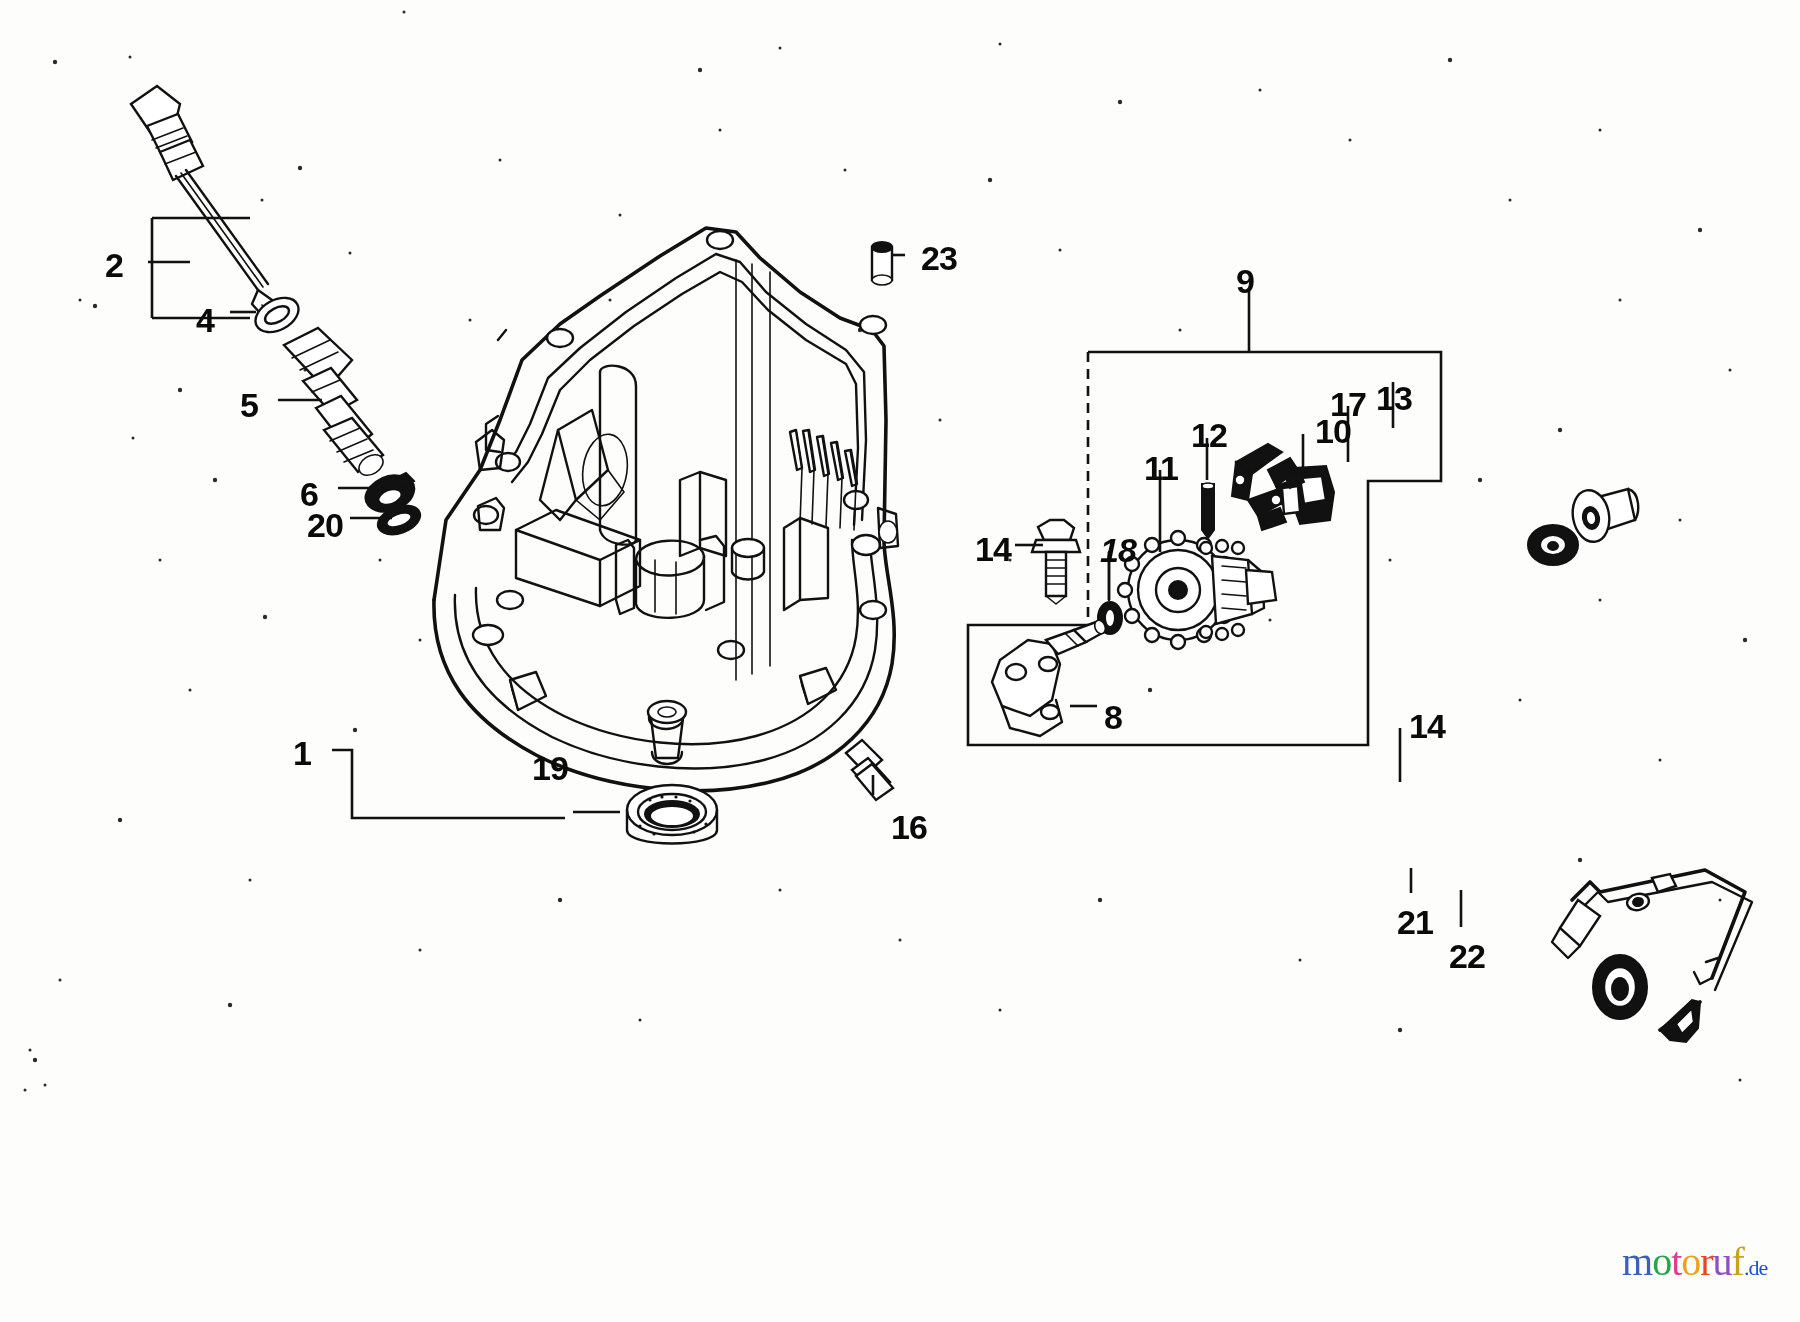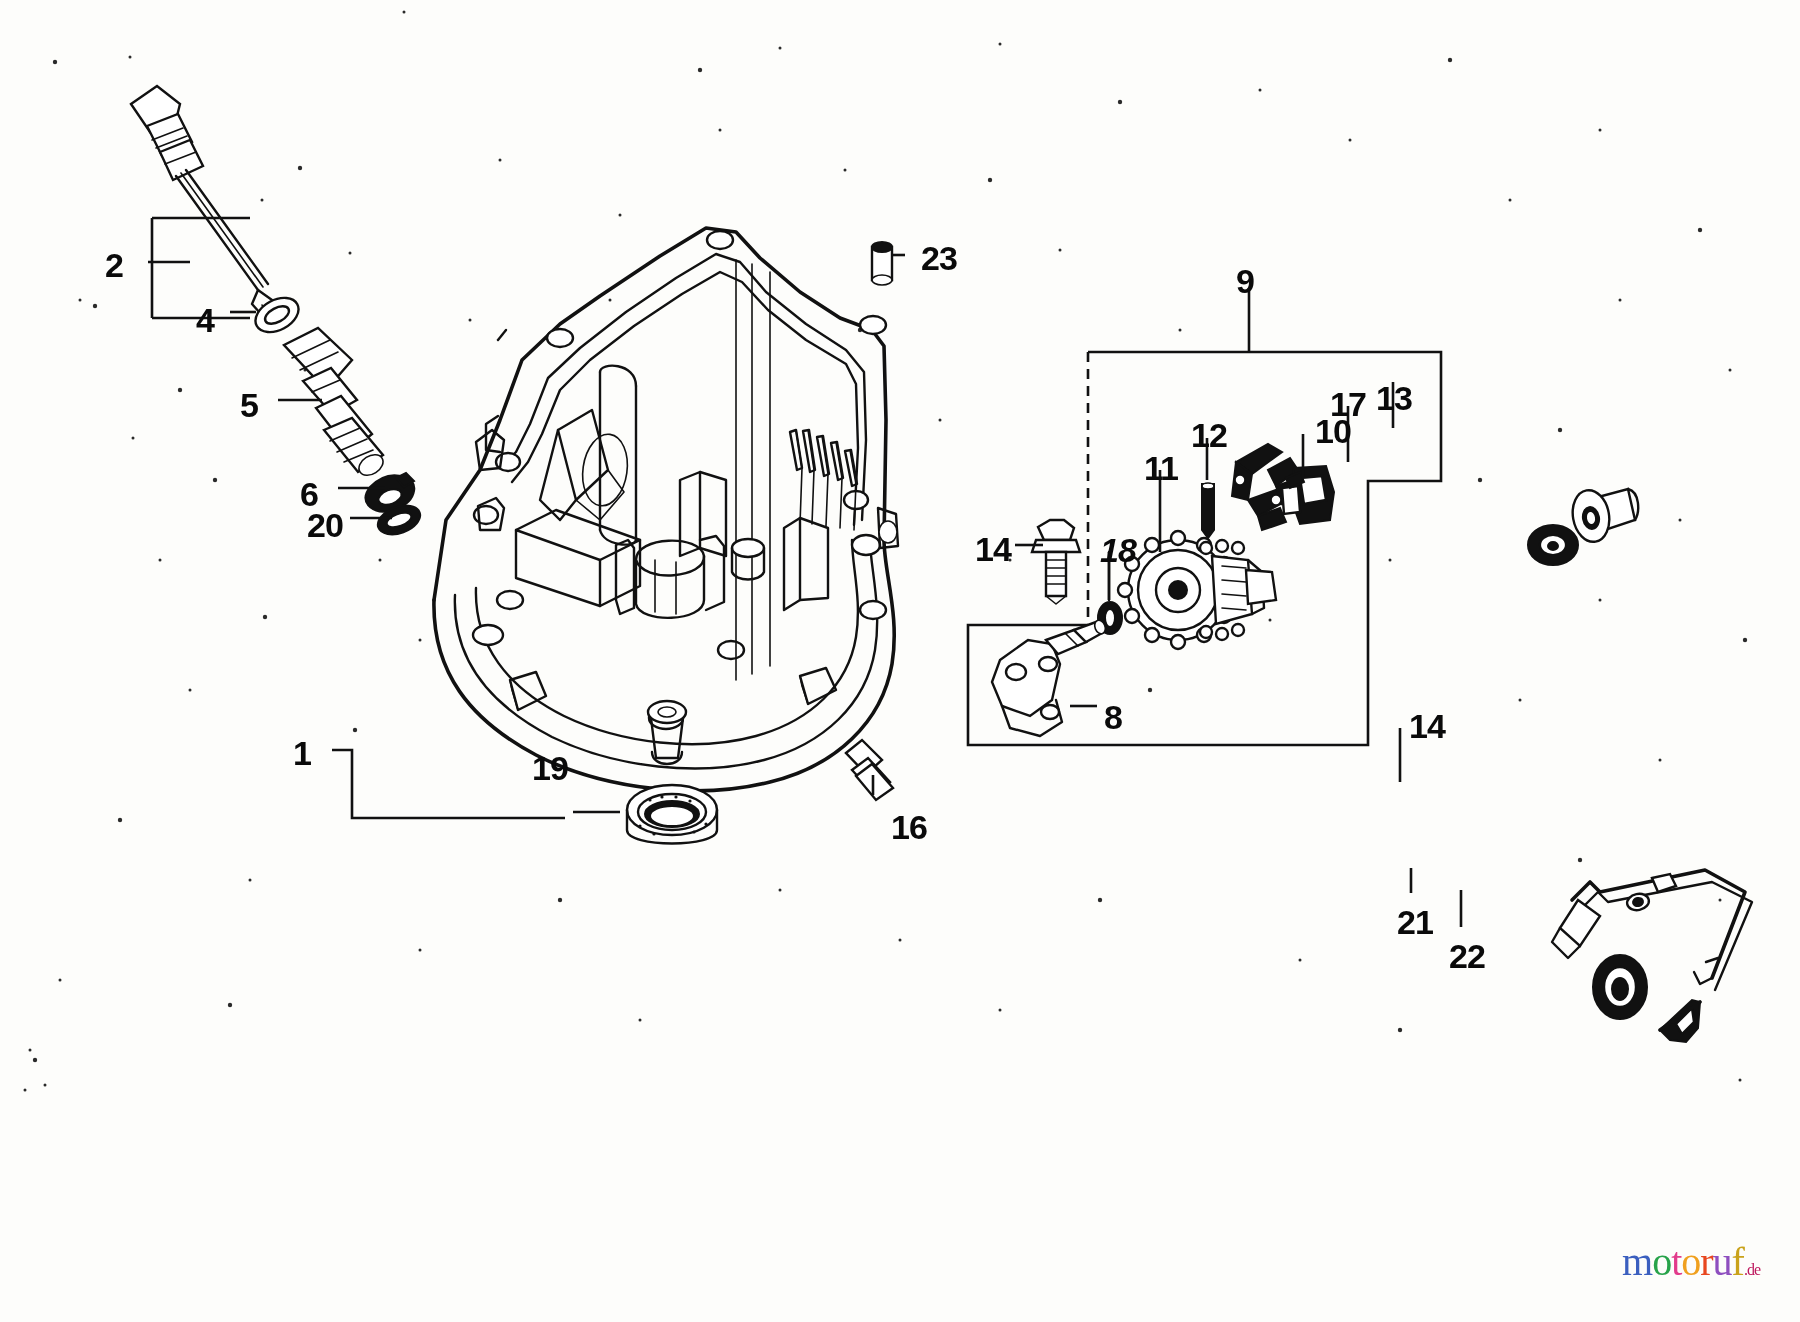--- a/index.html
+++ b/index.html
@@ -30,21 +30,21 @@
     white-space:nowrap;
     user-select:none;
   }
   #watermark .m{color:#3b5fbf;}
   #watermark .o1{color:#27a34a;}
   #watermark .t{color:#e23b8b;}
   #watermark .o2{color:#f0a01e;}
   #watermark .r{color:#e8471f;}
   #watermark .u{color:#8e4fbf;}
   #watermark .f{color:#c9a21a;}
-  #watermark .de{color:#be185d;font-size:16px;}
+  #watermark .de{color:#1d4ed8;font-size:22px;}
 </style>
 </head>
 <body>
 
 <div id="stage">
 
   <svg id="diagram" viewBox="0 0 1800 1322">
     <defs>
       <style>
         .ln{fill:none;stroke:#111;stroke-width:2.4;stroke-linecap:round;stroke-linejoin:round;}

